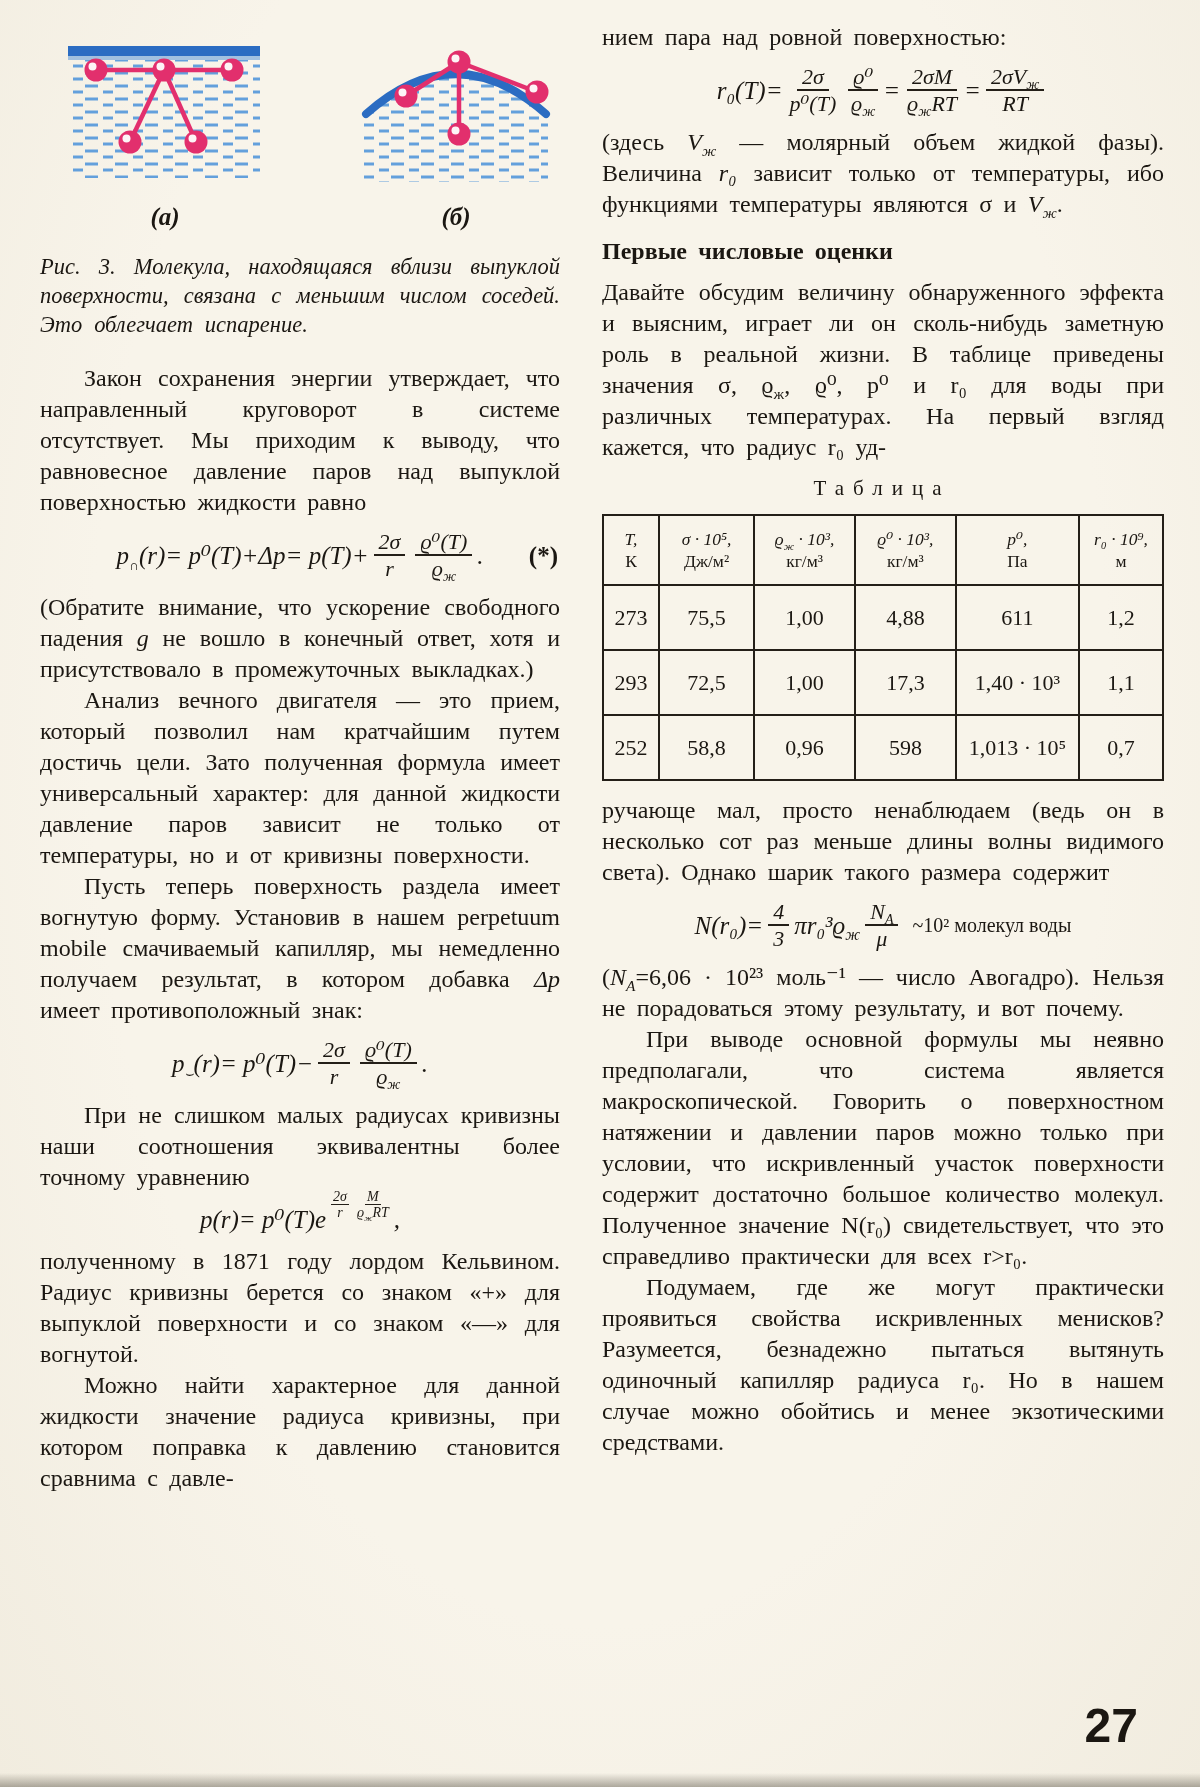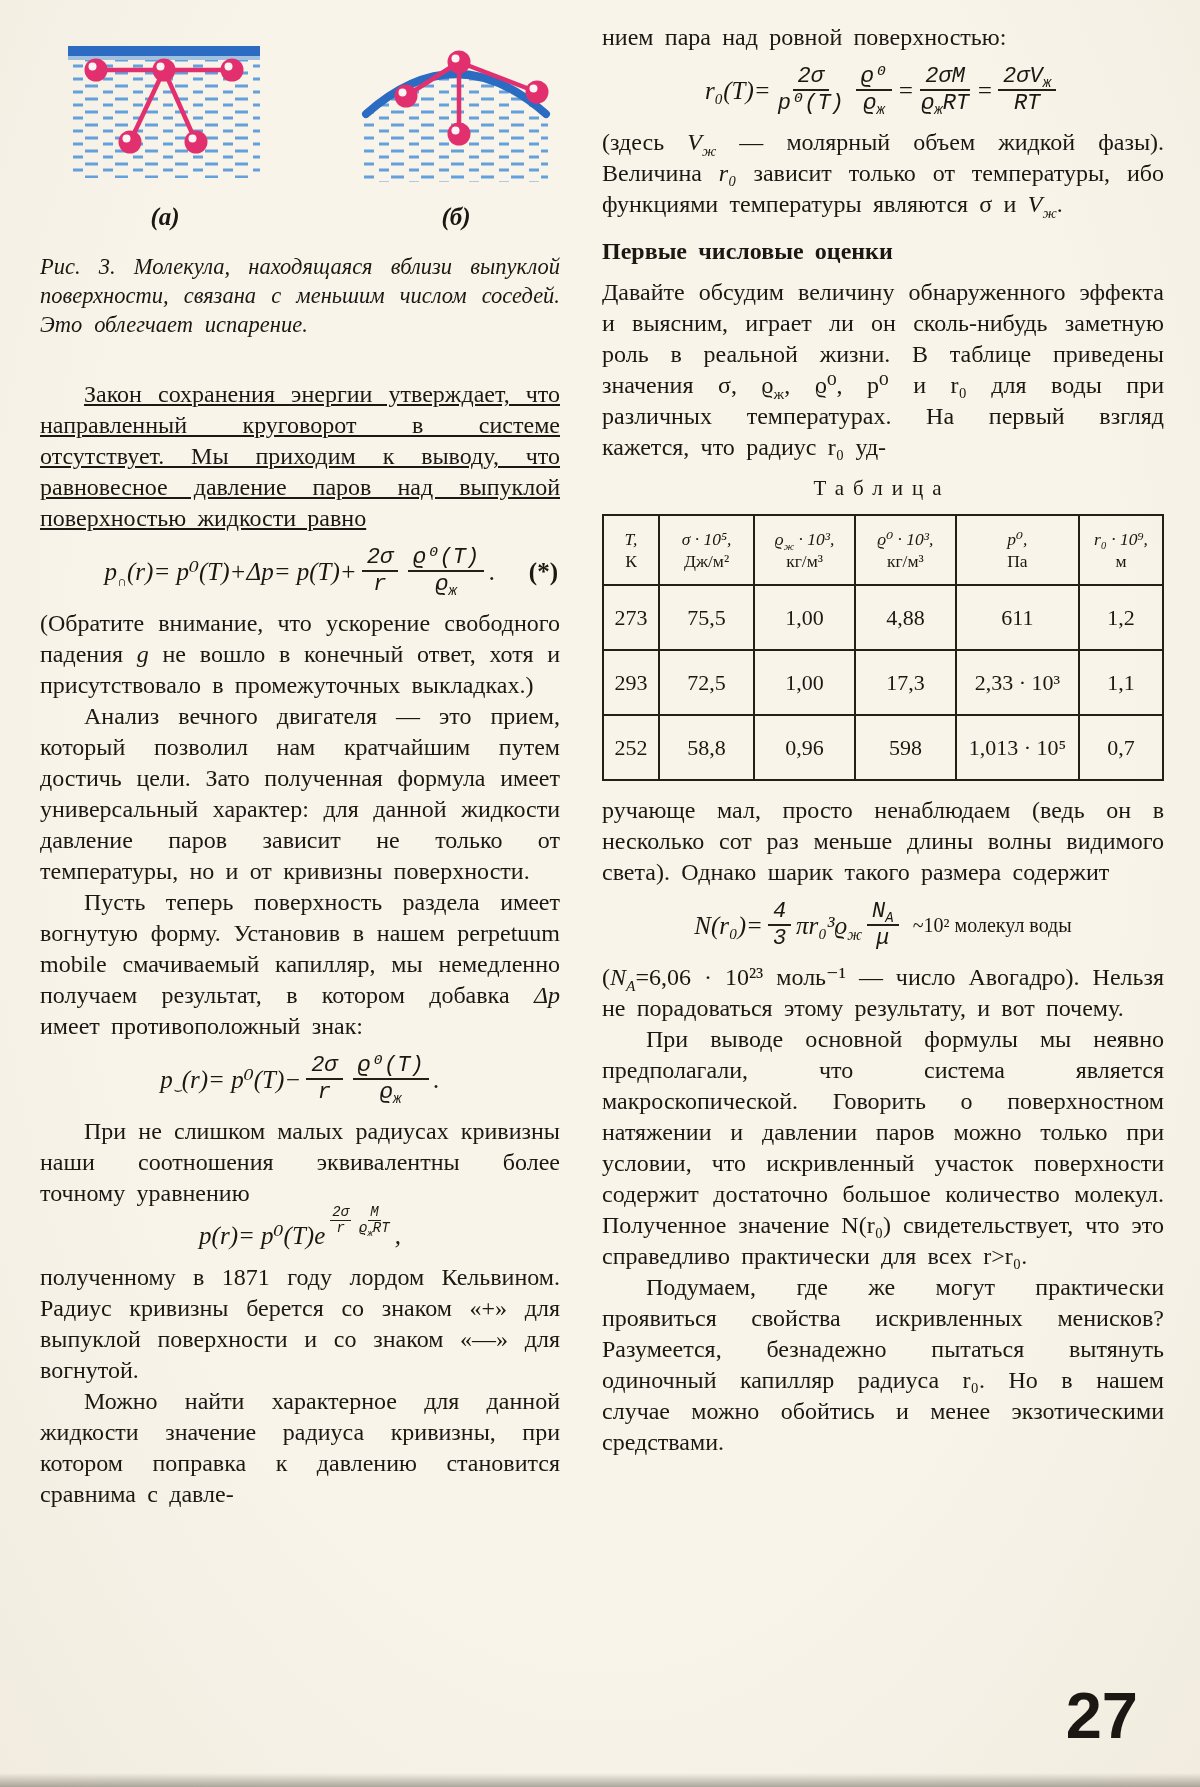--- a/index.html
+++ b/index.html
@@ -20,21 +20,21 @@
   sup{line-height:0;}
 
   
   .figure{display:flex;justify-content:space-between;align-items:flex-end;padding:4px 8px 0 14px;}
   .fig-panel{text-align:center;}
   .fig-label{font-style:italic;font-weight:bold;font-size:25px;margin-top:4px;line-height:26px;}
   .fig-caption{font-style:italic;font-size:22.5px;line-height:29px;margin-top:22px;text-align:justify;word-spacing:0.28em;}
 
   
   .formula{display:flex;align-items:center;justify-content:center;margin:11px 0;font-size:25px;font-style:italic;position:relative;word-spacing:normal;}
-  .frac{display:inline-flex;flex-direction:column;align-items:center;margin:0 5px;font-size:22px;line-height:25px;font-family:Liberation Mono, monospace;}
+  .frac{display:inline-flex;flex-direction:column;align-items:center;margin:0 5px;font-size:22px;line-height:25px;}
   .frac .num{border-bottom:2px solid #241f18;padding:0 5px;}
   .frac .den{padding:0 2px;}
   .frac.tiny{font-size:14px;line-height:15px;margin:0 3px;}
   .frac.tiny .num{border-bottom:1px solid #241f18;padding:0 2px;}
   .expblock{display:inline-flex;align-items:center;transform:translateY(-15px);margin-left:2px;}
   .ftag{position:absolute;right:2px;top:50%;transform:translateY(-50%);font-style:normal;font-weight:bold;}
   .ftail{font-style:normal;font-size:20px;margin-left:9px;word-spacing:normal;}
   .lhsub{font-size:55%;}
 
   
@@ -42,21 +42,21 @@
 
   
   .tbl-label{text-align:center;letter-spacing:9px;font-size:21px;margin:10px 2px 10px 0;word-spacing:normal;}
   table.data{border-collapse:collapse;width:100%;margin:0 0 14px 0;}
   table.data th,table.data td{border:2.5px solid #241f18;text-align:center;vertical-align:middle;word-spacing:normal;}
   table.data th{font-weight:normal;font-size:17.5px;line-height:22px;padding:12px 3px;}
   table.data td{font-size:22px;padding:16px 3px;}
   .hv{font-style:italic;}
   .hu{font-style:normal;}
 
-  .page-num{position:absolute;right:62px;bottom:34px;font-family:"Liberation Sans","DejaVu Sans",sans-serif;font-weight:bold;font-size:65px;}
+  .page-num{position:absolute;right:62px;bottom:34px;font-family:"Liberation Sans","DejaVu Sans",sans-serif;font-weight:bold;font-size:48px;}
   .scan-bottom{position:absolute;left:0;bottom:0;width:100%;height:14px;
     background:linear-gradient(to bottom,rgba(120,112,98,0),rgba(100,94,82,.5));}
 </style>
 </head>
 <body>
 
 <div class="page">
 
   <div class="col col-left">
 
@@ -121,21 +121,21 @@
             <circle cx="95.5" cy="100.5" r="4"></circle>
               <circle cx="173.5" cy="58.5" r="4"></circle>
           </g>
         </svg>
         <div class="fig-label">(б)</div>
       </div>
     </div>
 
     <div class="fig-caption">Рис. 3. Молекула, находящаяся вблизи выпуклой поверхности, связана с меньшим числом соседей. Это облегчает испарение.</div>
 
-    <p class="ind" style="margin-top:40px;text-decoration:underline;">Закон сохранения энергии утверждает, что направленный круговорот в системе отсутствует. Мы приходим к выводу, что равновесное давление паров над выпуклой поверхностью жидкости равно</p>
+    <p class="ind" style="margin-top:24px;">Закон сохранения энергии утверждает, что направленный круговорот в системе отсутствует. Мы приходим к выводу, что равновесное давление паров над выпуклой поверхностью жидкости равно</p>
 
     <div class="formula">
       <span><span>p</span><sub class="lhsub">∩</sub><span>(r)= p⁰(T)+Δp= p(T)+</span></span>
       <span class="frac">
           <span class="num">2σ</span>
           <span class="den">r</span>
         </span>
       <span class="frac">
           <span class="num">ϱ⁰(T)</span>
           <span class="den"><span>ϱ</span><sub>ж</sub></span>
@@ -237,21 +237,21 @@
             <td>1,00</td>
             <td>4,88</td>
             <td>611</td>
             <td>1,2</td>
         </tr>
         <tr>
           <td>293</td>
             <td>72,5</td>
             <td>1,00</td>
             <td>17,3</td>
-            <td>2,33 · 10³</td>
+            <td>1,40 · 10³</td>
             <td>1,1</td>
         </tr>
         <tr>
           <td>252</td>
             <td>58,8</td>
             <td>0,96</td>
             <td>598</td>
             <td>1,013 · 10⁵</td>
             <td>0,7</td>
         </tr>

